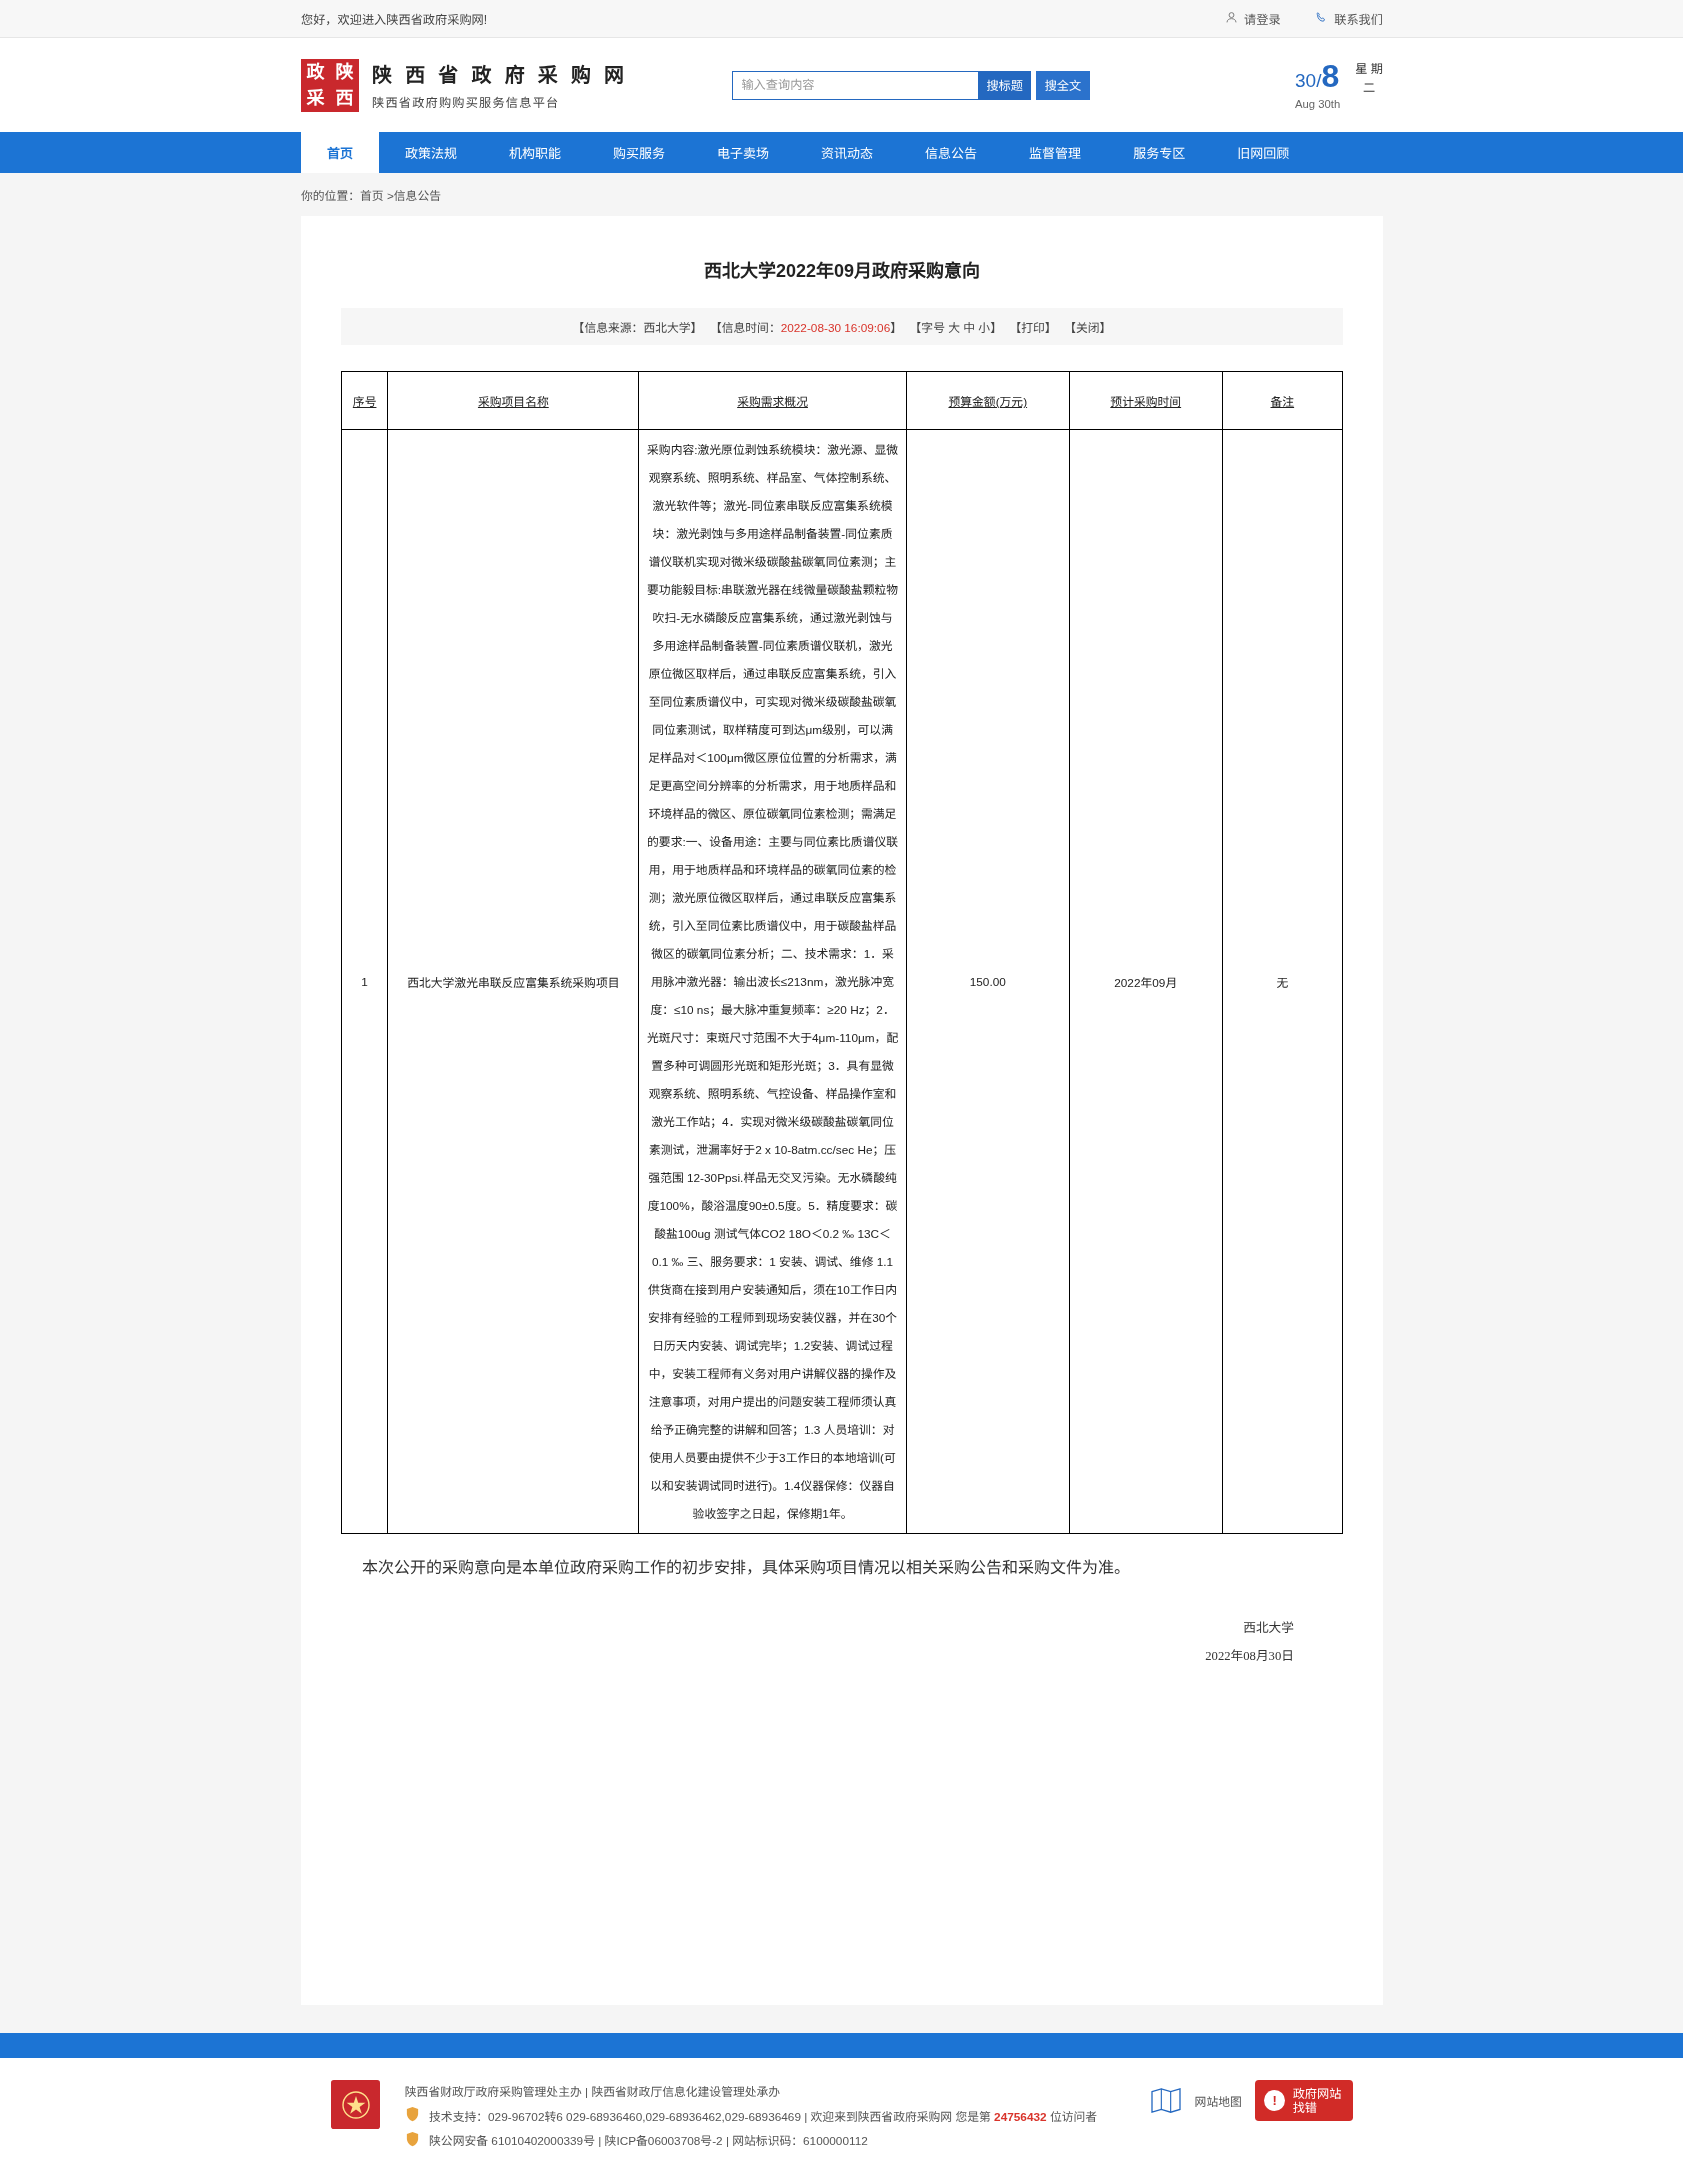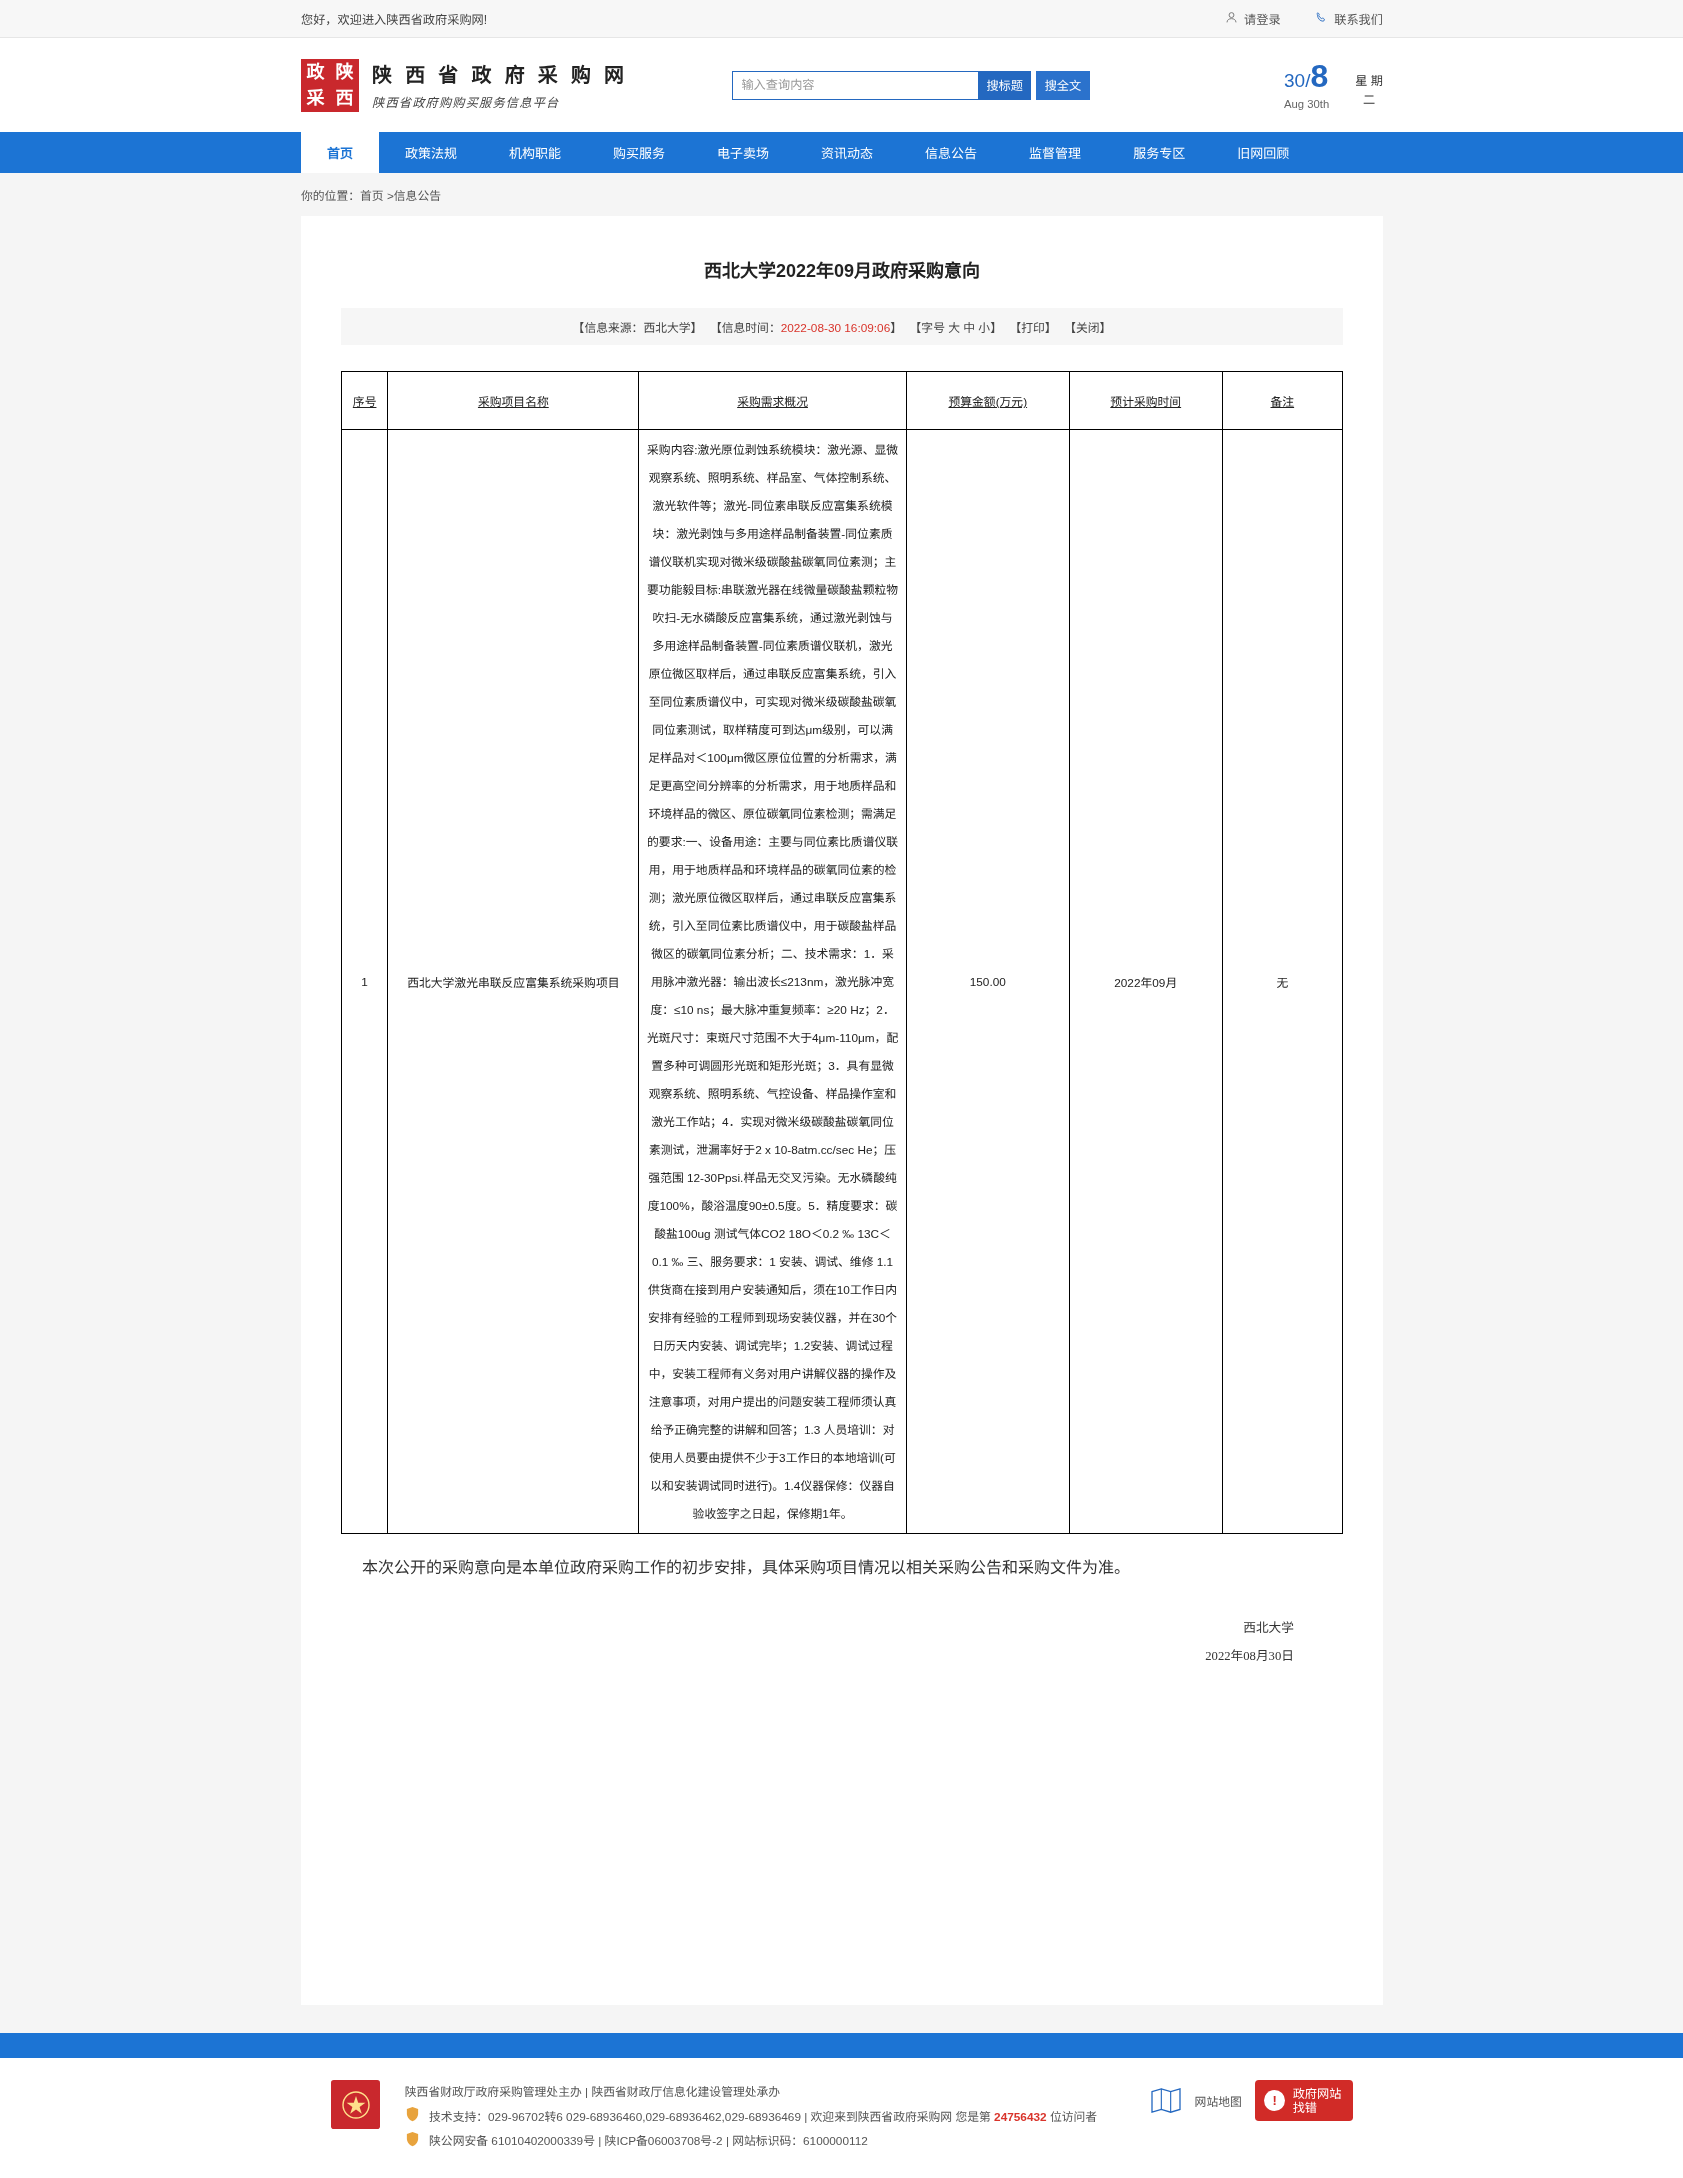--- a/index.html
+++ b/index.html
@@ -55,21 +55,21 @@
     text-align: center;
     line-height: 26px;
     letter-spacing: 0;
   }
   .logo-mark span { display: block; }
   .logo-text-1 {
     font-size: 20px; color: #222; font-weight: bold;
     letter-spacing: 3.8px;
   }
   .logo-text-2 {
-    font-size: 12.2px; color: #444; letter-spacing: 1.2px; margin-top: 4.7px; font-style: italic;
+    font-size: 12.2px; color: #444; letter-spacing: 1.2px; margin-top: 4.7px;
   }
 
   .searchbox {
     margin-left: 104px;
     display: flex; align-items: center;
   }
   .searchbox input {
     width: 246px; height: 29px;
     border: 0.9px solid #2468c0;
     border-right: none;
@@ -84,21 +84,21 @@
     background: #2468c0; color: #fff;
     border: none;
     font-size: 12.2px;
     cursor: pointer;
     padding: 0 8.5px;
   }
   .btn-search.secondary { background: #2b72cc; margin-left: 4.7px; }
 
   .datebox {
     margin-left: auto;
-    display: flex; align-items: flex-end; gap: 26px;
+    display: flex; align-items: flex-start; gap: 15px;
   }
   .date-num { color: #2468c0; font-size: 19px; line-height: 1; }
   .date-num b { font-size: 32px; font-weight: bold; }
   .date-sub { font-size: 11.3px; color: #666; margin-top: 5.6px; text-align: center; }
   .weekday { font-size: 12.2px; color: #333; line-height: 19px; text-align: center; }
 
   
   .nav {
     background: #1c74d4;
     height: 41px;

